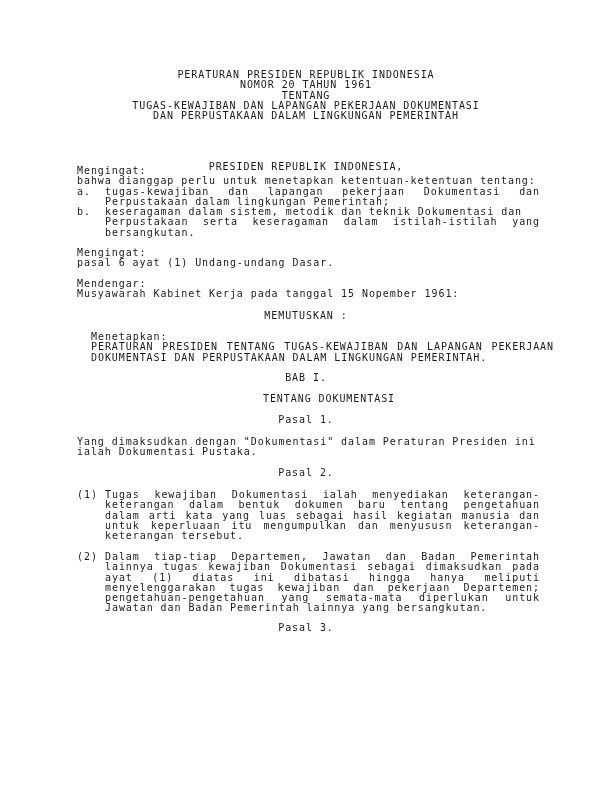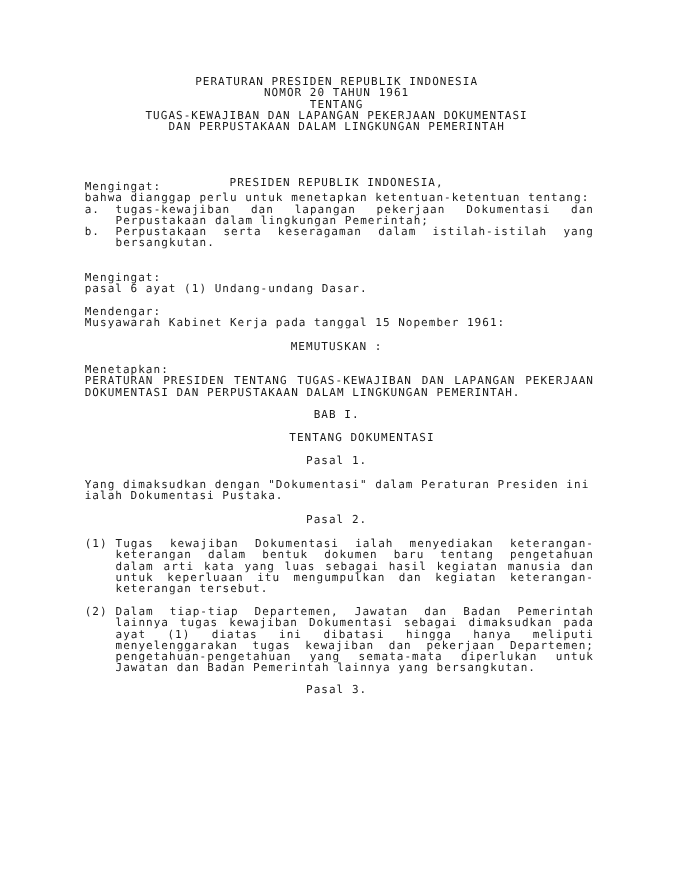--- a/index.html
+++ b/index.html
@@ -41,41 +41,42 @@
     <div class="item">
       <span class="lbl">a.</span>
       <div class="body">
         <span class="ln just">tugas-kewajiban dan lapangan pekerjaan Dokumentasi dan</span>
         <span class="ln">Perpustakaan dalam lingkungan Pemerintah;</span>
       </div>
     </div>
     <div class="item">
       <span class="lbl">b.</span>
       <div class="body">
+        <span class="ln">keseragaman dalam sistem, metodik dan teknik Dokumentasi dan</span>
         <span class="ln just">Perpustakaan serta keseragaman dalam istilah-istilah yang</span>
         <span class="ln">bersangkutan.</span>
       </div>
     </div>
   </div>
 
   <div class="blk" style="top:248px;">
     <span class="ln">Mengingat:</span>
     <span class="ln">pasal 6 ayat (1) Undang-undang Dasar.</span>
   </div>
 
   <div class="blk" style="top:279px;">
     <span class="ln">Mendengar:</span>
     <span class="ln">Musyawarah Kabinet Kerja pada tanggal 15 Nopember 1961:</span>
   </div>
 
   <div class="blk center" style="top:311px;">
     <span class="ln">MEMUTUSKAN :</span>
   </div>
 
-  <div class="blk" style="top:332px;">
+  <div class="blk" style="top:332px;margin-left:14px;">
     <span class="ln">Menetapkan:</span>
     <span class="ln just">PERATURAN PRESIDEN TENTANG TUGAS-KEWAJIBAN DAN LAPANGAN PEKERJAAN</span>
     <span class="ln">DOKUMENTASI DAN PERPUSTAKAAN DALAM LINGKUNGAN PEMERINTAH.</span>
   </div>
 
   <div class="blk center" style="top:373px;">
     <span class="ln">BAB I.</span>
   </div>
   <div class="blk center" style="top:394px;padding-left:23px;">
     <span class="ln">TENTANG DOKUMENTASI</span>
@@ -92,21 +93,21 @@
   <div class="blk center" style="top:468px;">
     <span class="ln">Pasal 2.</span>
   </div>
   <div class="blk" style="top:490px;">
     <div class="item num">
       <span class="lbl">(1)</span>
       <div class="body">
         <span class="ln just">Tugas kewajiban Dokumentasi ialah menyediakan keterangan-</span>
         <span class="ln just">keterangan dalam bentuk dokumen baru tentang pengetahuan</span>
         <span class="ln just">dalam arti kata yang luas sebagai hasil kegiatan manusia dan</span>
-        <span class="ln just">untuk keperluaan itu mengumpulkan dan kegiatan keterangan-</span>
+        <span class="ln just">untuk keperluaan itu mengumpulkan dan menyususn keterangan-</span>
         <span class="ln">keterangan tersebut.</span>
       </div>
     </div>
   </div>
   <div class="blk" style="top:552px;">
     <div class="item num">
       <span class="lbl">(2)</span>
       <div class="body">
         <span class="ln just">Dalam tiap-tiap Departemen, Jawatan dan Badan Pemerintah</span>
         <span class="ln just">lainnya tugas kewajiban Dokumentasi sebagai dimaksudkan pada</span>

